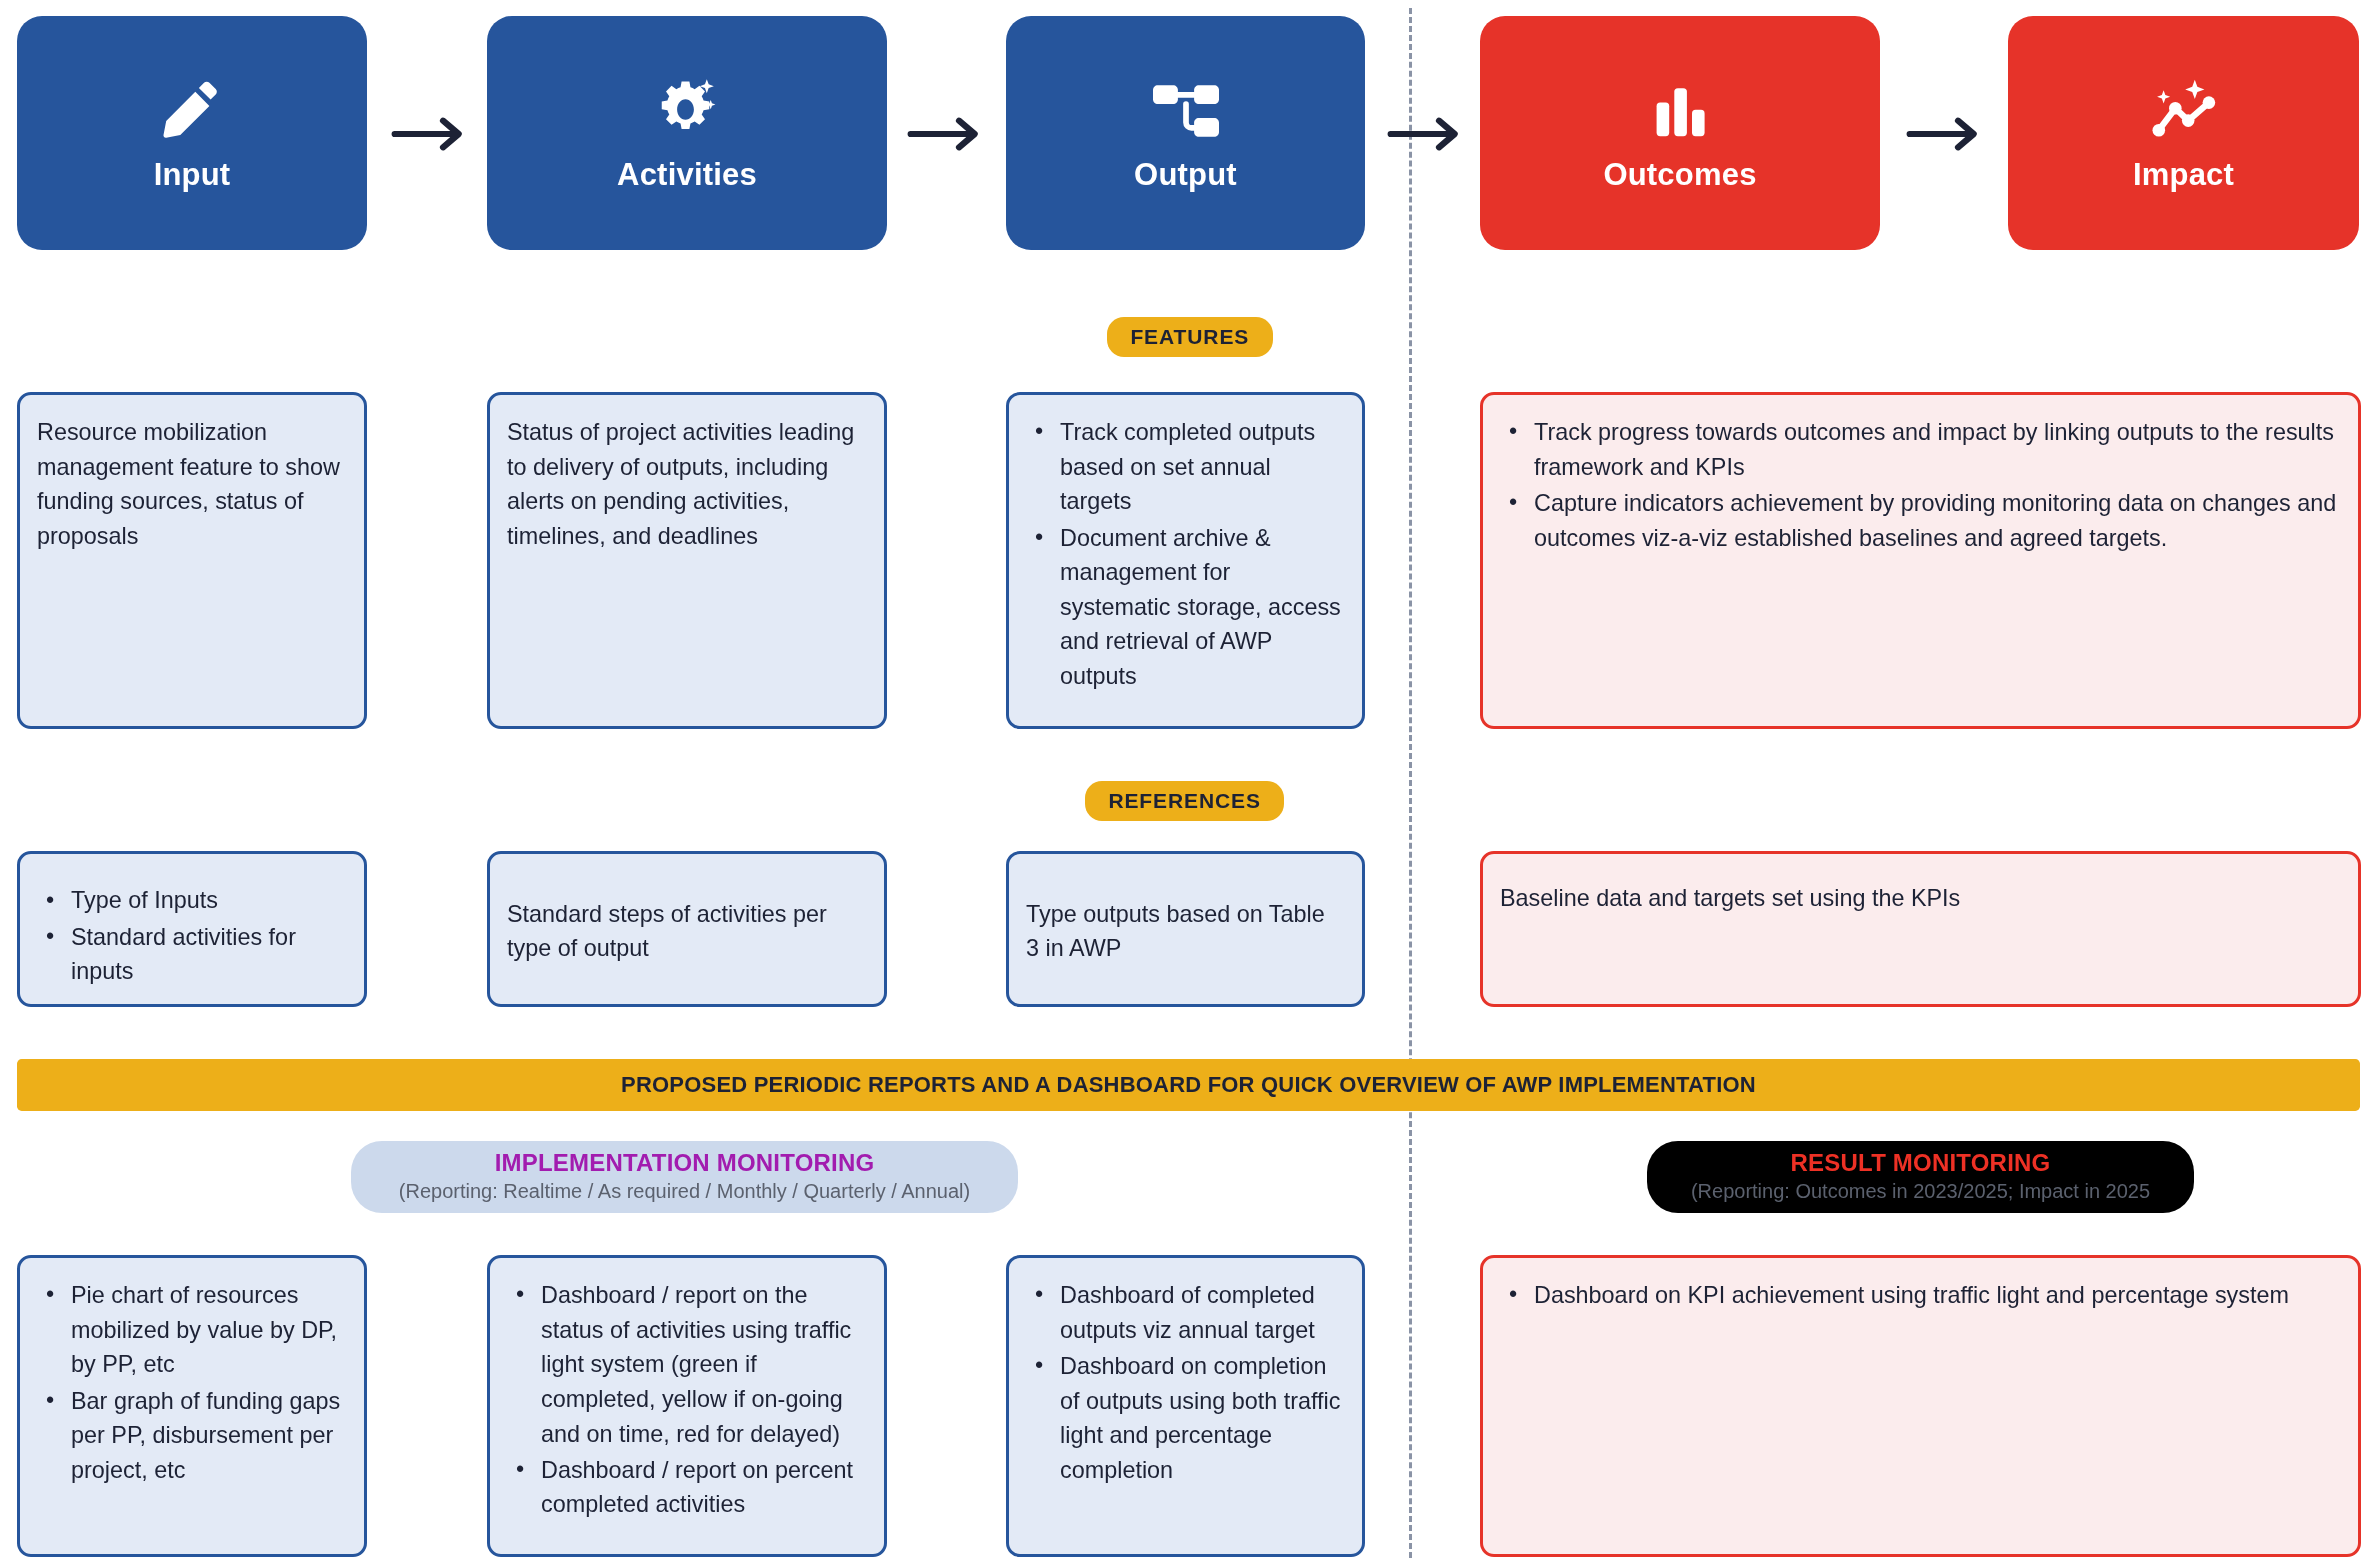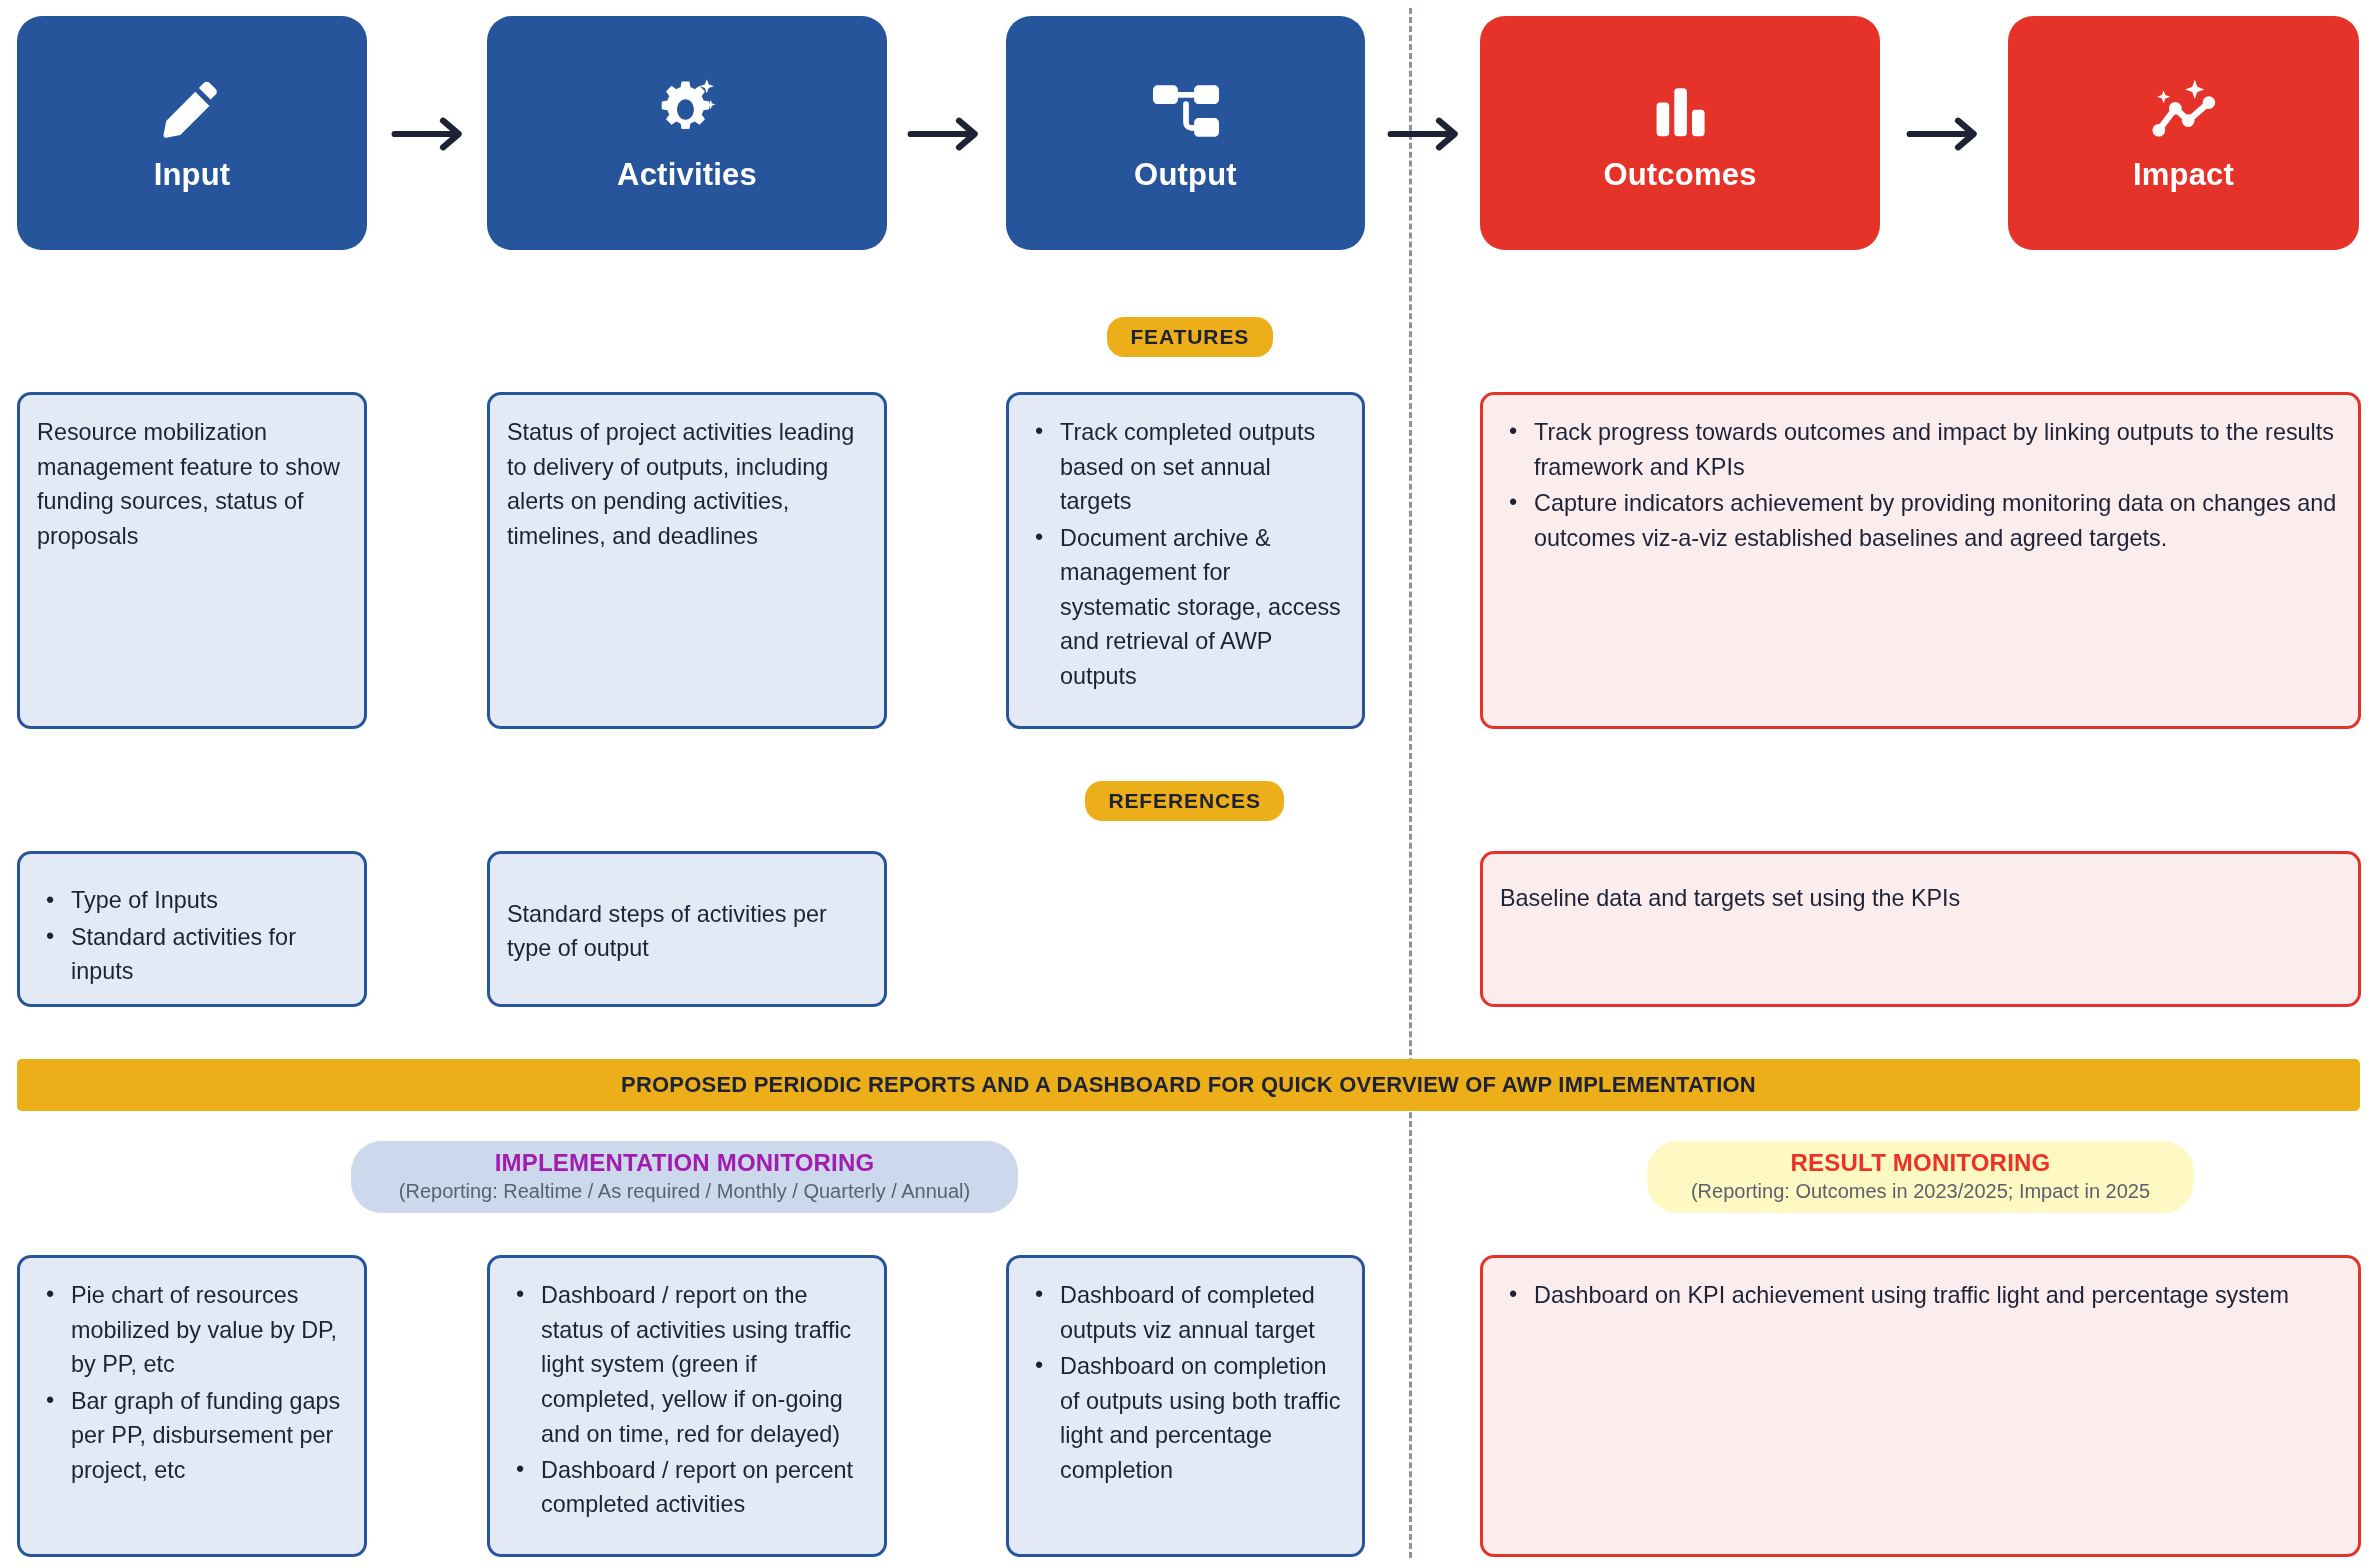--- a/index.html
+++ b/index.html
@@ -196,21 +196,21 @@
     top: 1141px;
     width: 667px;
     height: 72px;
     background: #ccd9ec;
   }
   .mon-result {
     left: 1647px;
     top: 1141px;
     width: 547px;
     height: 72px;
-    background: #fef9c3;
+    background: #000000;
   }
   .mon-title {
     font-size: 24px;
     font-weight: bold;
     line-height: 1.15;
     letter-spacing: 0.2px;
   }
   .mon-impl .mon-title   { color: #a21caf; }
   .mon-result .mon-title { color: #ee3125; }
   .mon-sub {
@@ -320,20 +320,23 @@
     <ul>
       <li>Type of Inputs</li>
       <li>Standard activities for inputs</li>
     </ul>
   </div>
 
   <div class="box blue r2">
     <p>Standard steps of activities per type of output</p>
   </div>
 
+  <div class="box blue r3">
+    <p>Type outputs based on Table 3 in AWP</p>
+  </div>
 
   <div class="box red r4">
     <p>Baseline data and targets set using the KPIs</p>
   </div>
 
   <div class="banner">
     <span class="banner-text">PROPOSED PERIODIC REPORTS AND A DASHBOARD FOR QUICK OVERVIEW OF AWP IMPLEMENTATION</span>
   </div>
 
   <div class="mon-pill mon-impl">

